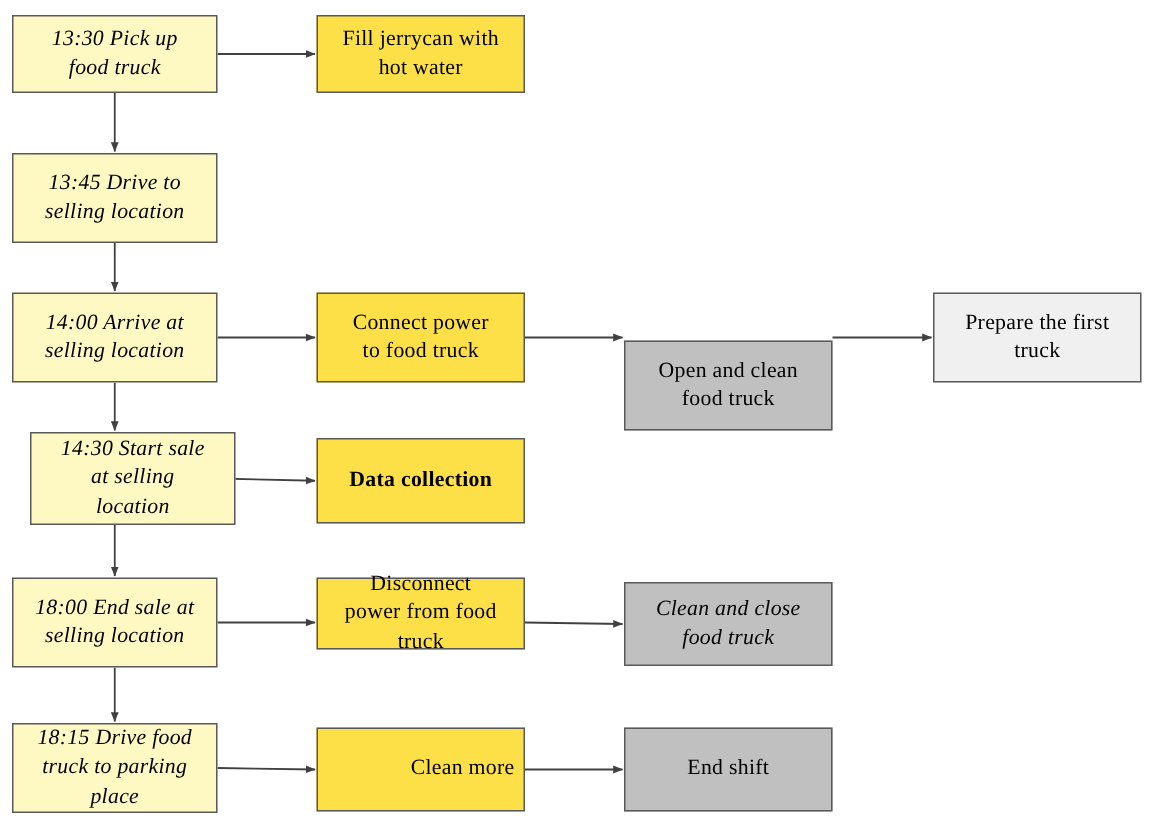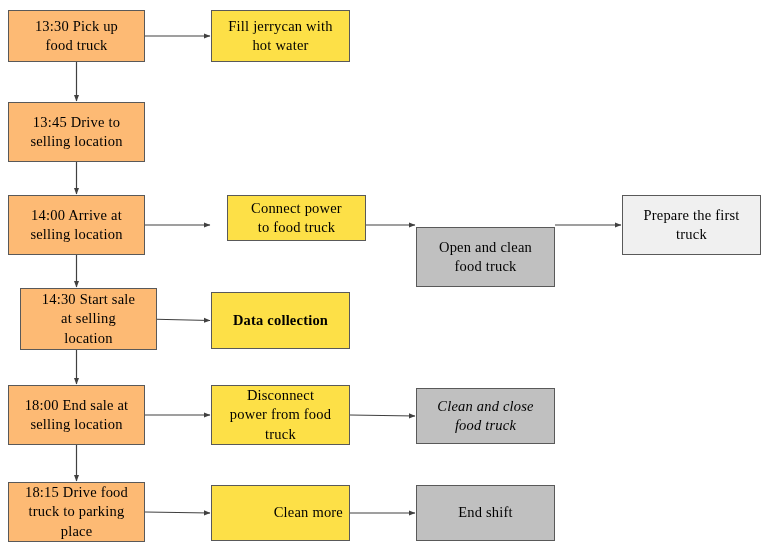--- a/index.html
+++ b/index.html
@@ -38,21 +38,21 @@
     font-size: 14.5px;
     line-height: 1.33;
     padding: 2px 6px;
     letter-spacing: 0.2px;
   }
   .node .node-label {
     display: block;
     width: 100%;
     white-space: pre-line;
   }
-  .fill-primary   { background: #fdba74; }
+  .fill-primary   { background: #fef9c3; font-style: italic; }
   .fill-secondary { background: #fde047; }
   .fill-tertiary  { background: #c0c0c0; }
   .fill-quaternary{ background: #f0f0f0; }
 </style>
 </head>
 <body>
 
 <div id="canvas">
   <svg class="edge-layer" viewBox="0 0 768 550">
     <defs>
@@ -87,21 +87,21 @@
 hot water</span>
       </div>
       <div class="node fill-primary" style="left: 8px; top: 102px; width: 137px; height: 60px;">
         <span class="node-label">13:45  Drive to
 selling  location</span>
       </div>
       <div class="node fill-primary" style="left: 8px; top: 195px; width: 137px; height: 60px;">
         <span class="node-label">14:00  Arrive  at
 selling  location</span>
       </div>
-      <div class="node fill-secondary" style="left: 211px; top: 195px; width: 139px; height: 46px; margin-left: 16px;">
+      <div class="node fill-secondary" style="left: 211px; top: 195px; width: 139px; height: 60px;">
         <span class="node-label">Connect power
 to food truck</span>
       </div>
       <div class="node fill-tertiary" style="left: 416px; top: 195px; width: 139px; height: 60px; margin-top: 32px;">
         <span class="node-label">Open and clean
 food truck</span>
       </div>
       <div class="node fill-quaternary" style="left: 622px; top: 195px; width: 139px; height: 60px;">
         <span class="node-label">Prepare the first
 truck</span>
@@ -111,21 +111,21 @@
 at selling
 location</span>
       </div>
       <div class="node fill-secondary" style="left: 211px; top: 292px; width: 139px; height: 57px; font-weight: bold;">
         <span class="node-label">Data collection</span>
       </div>
       <div class="node fill-primary" style="left: 8px; top: 385px; width: 137px; height: 60px;">
         <span class="node-label">18:00  End sale at
 selling  location</span>
       </div>
-      <div class="node fill-secondary" style="left: 211px; top: 385px; width: 139px; height: 60px;">
+      <div class="node fill-secondary" style="left: 211px; top: 385px; width: 139px; height: 48px;">
         <span class="node-label">Disconnect
 power from food
 truck</span>
       </div>
       <div class="node fill-tertiary" style="left: 416px; top: 388px; width: 139px; height: 56px; font-style: italic;">
         <span class="node-label">Clean and close
 food truck</span>
       </div>
       <div class="node fill-primary" style="left: 8px; top: 482px; width: 137px; height: 60px;">
         <span class="node-label">18:15  Drive food

